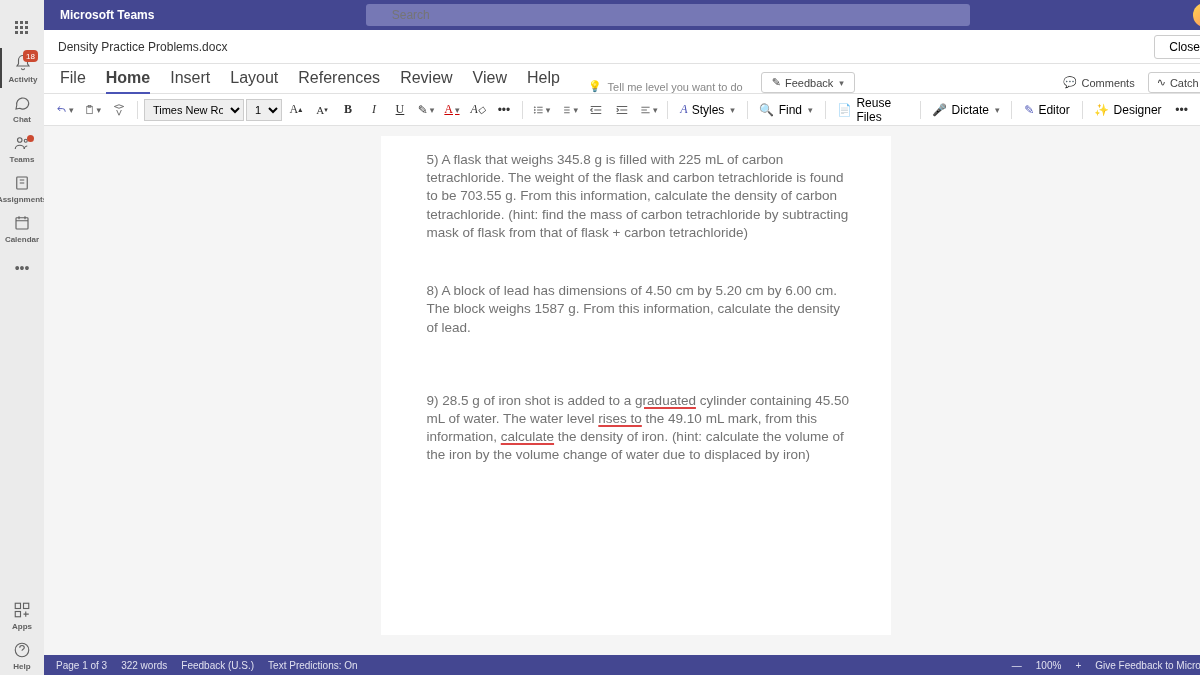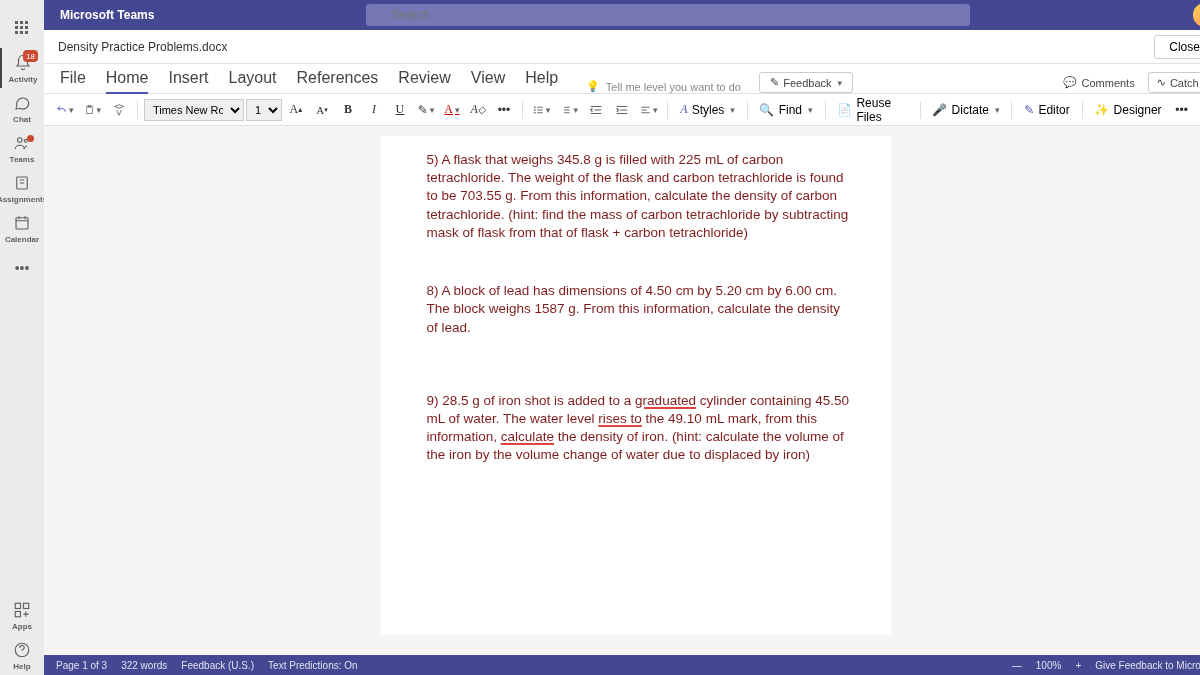--- a/index.html
+++ b/index.html
@@ -24,40 +24,40 @@
 .search-wrap { position: relative; }
 .search-icon { position: absolute; left: 8px; top: 4px; width: 14px; height: 14px; color: #e0e0ef; }
 .avatar { width: 24px; height: 24px; border-radius: 50%; background: linear-gradient(135deg,#ffd54f,#ff8a65); margin-left: 12px; }
 
 .doc-header { height: 34px; display: flex; align-items: center; justify-content: space-between; padding: 0 14px; border-bottom: 1px solid #e1e1e1; background: #fff; }
 .doc-title { font-size: 12px; color: #333; }
 .close-btn { border: 1px solid #ccc; background: #fff; padding: 4px 14px; font-size: 12px; border-radius: 3px; cursor: pointer; }
 
 .ribbon-tabs { height: 30px; display: flex; align-items: flex-end; padding: 0 6px; background: #fff; border-bottom: 1px solid #e1e1e1; }
 .tab { padding: 6px 10px; font-size: 16px; color: #444; cursor: pointer; position: relative; }
-.tab.active { font-weight: 400; }
+.tab.active { font-weight: 700; }
 .tab.active::after { content: ''; position: absolute; left: 10px; right: 10px; bottom: -1px; height: 2px; background: #4a53b5; }
 .tellme { margin-left: 18px; display: flex; align-items: center; gap: 6px; font-size: 11px; color: #888; }
 .editing-btn { margin-left: 18px; display: flex; align-items: center; gap: 4px; padding: 3px 10px; border: 1px solid #ccc; border-radius: 3px; font-size: 11px; color: #444; cursor: pointer; }
 .ribbon-right { margin-left: auto; display: flex; gap: 4px; align-items: center; }
 .comments-btn, .catchup-btn { display: flex; align-items: center; gap: 4px; padding: 3px 8px; font-size: 11px; color: #444; cursor: pointer; border: 1px solid transparent; }
 .catchup-btn { border: 1px solid #ccc; border-radius: 3px; }
 
 .toolbar { height: 32px; display: flex; align-items: center; padding: 0 8px; background: #fff; border-bottom: 1px solid #e1e1e1; gap: 2px; }
 .tb-btn { min-width: 24px; height: 24px; display: flex; align-items: center; justify-content: center; font-size: 12px; color: #333; cursor: pointer; padding: 0 4px; }
 .tb-sep { width: 1px; height: 18px; background: #ddd; margin: 0 4px; }
 .font-select { height: 22px; border: 1px solid #ccc; font-size: 11px; padding: 0 4px; width: 100px; }
 .font-size { width: 36px; height: 22px; border: 1px solid #ccc; font-size: 11px; padding: 0 4px; }
 .tb-text { display: flex; align-items: center; gap: 4px; font-size: 12px; padding: 0 6px; cursor: pointer; }
 .tb-chev { font-size: 9px; color: #666; margin-left: 2px; }
 .expand-chev { margin-left: auto; padding: 0 6px; cursor: pointer; color: #666; }
 
 .doc-viewport { flex: 1; position: relative; overflow: hidden; display: flex; }
 .doc-scroll { flex: 1; overflow-y: scroll; display: flex; justify-content: center; padding: 10px 0 20px 0; background: #f5f5f5; }
-.doc-page { width: 510px; background: #fff; padding: 10px 38px 80px 45px; font-family: 'Times New Roman', serif; font-size: 13.5px; color: #7f1d1d; line-height: 1.35; }
+.doc-page { width: 510px; background: #fff; padding: 10px 38px 80px 45px; font-family: 'Times New Roman', serif; font-size: 13.5px; color: #737373; line-height: 1.35; }
 .q { margin-bottom: 40px; }
 .q.first { margin-top: 5px; }
 .underline { text-decoration: underline; text-decoration-color: #d44; text-decoration-thickness: 1.5px; text-underline-offset: 2px; }
 .doc-scroll::-webkit-scrollbar { width: 14px; }
 .doc-scroll::-webkit-scrollbar-track { background: #f0f0f0; }
 .doc-scroll::-webkit-scrollbar-thumb { background: #c0c0c0; border-radius: 2px; }
 
 .statusbar { height: 20px; background: #444791; color: #e0e0ef; display: flex; align-items: center; padding: 0 12px; font-size: 10px; gap: 14px; }
 .status-right { margin-left: auto; display: flex; align-items: center; gap: 10px; }
 .zoom-btn { cursor: pointer; padding: 0 4px; }

